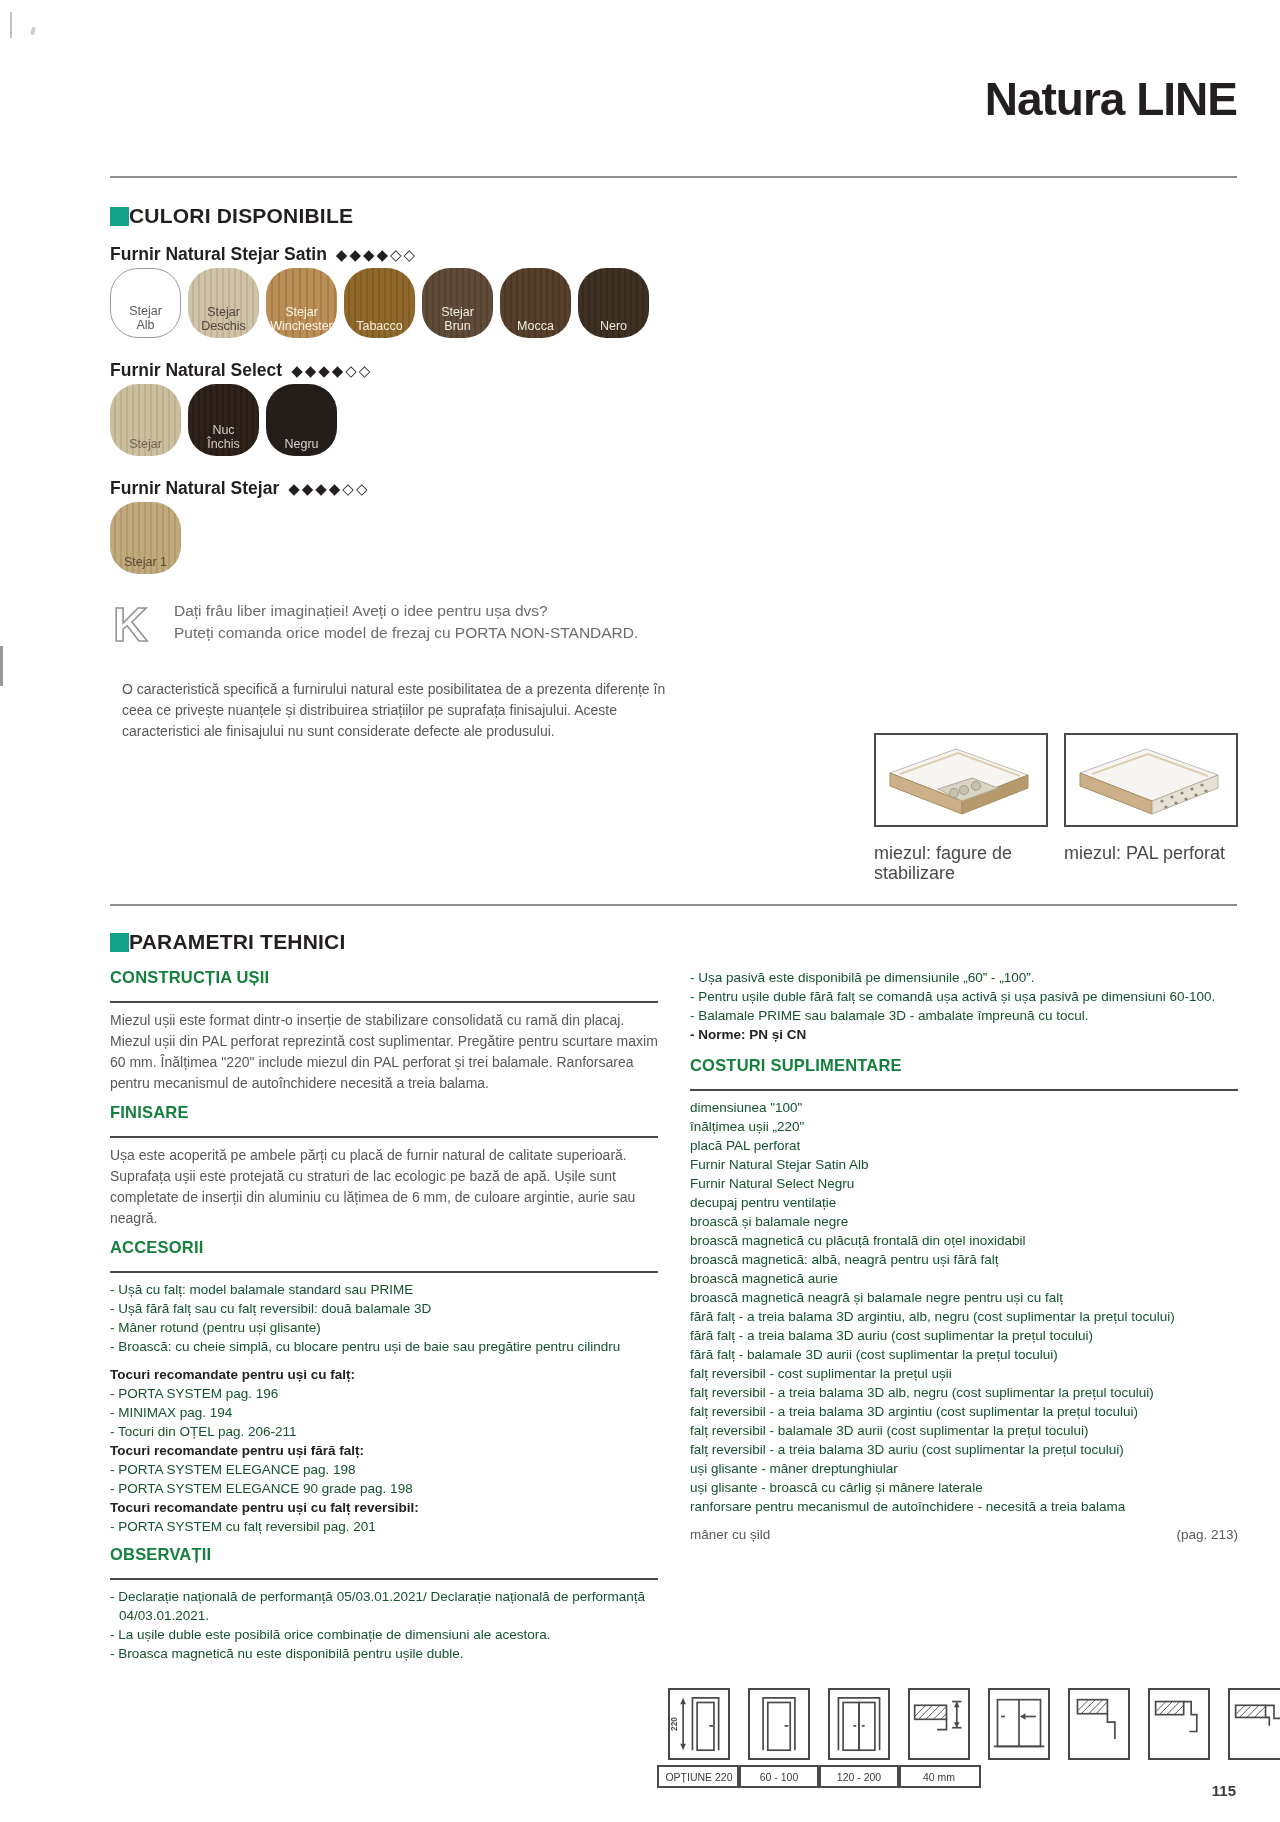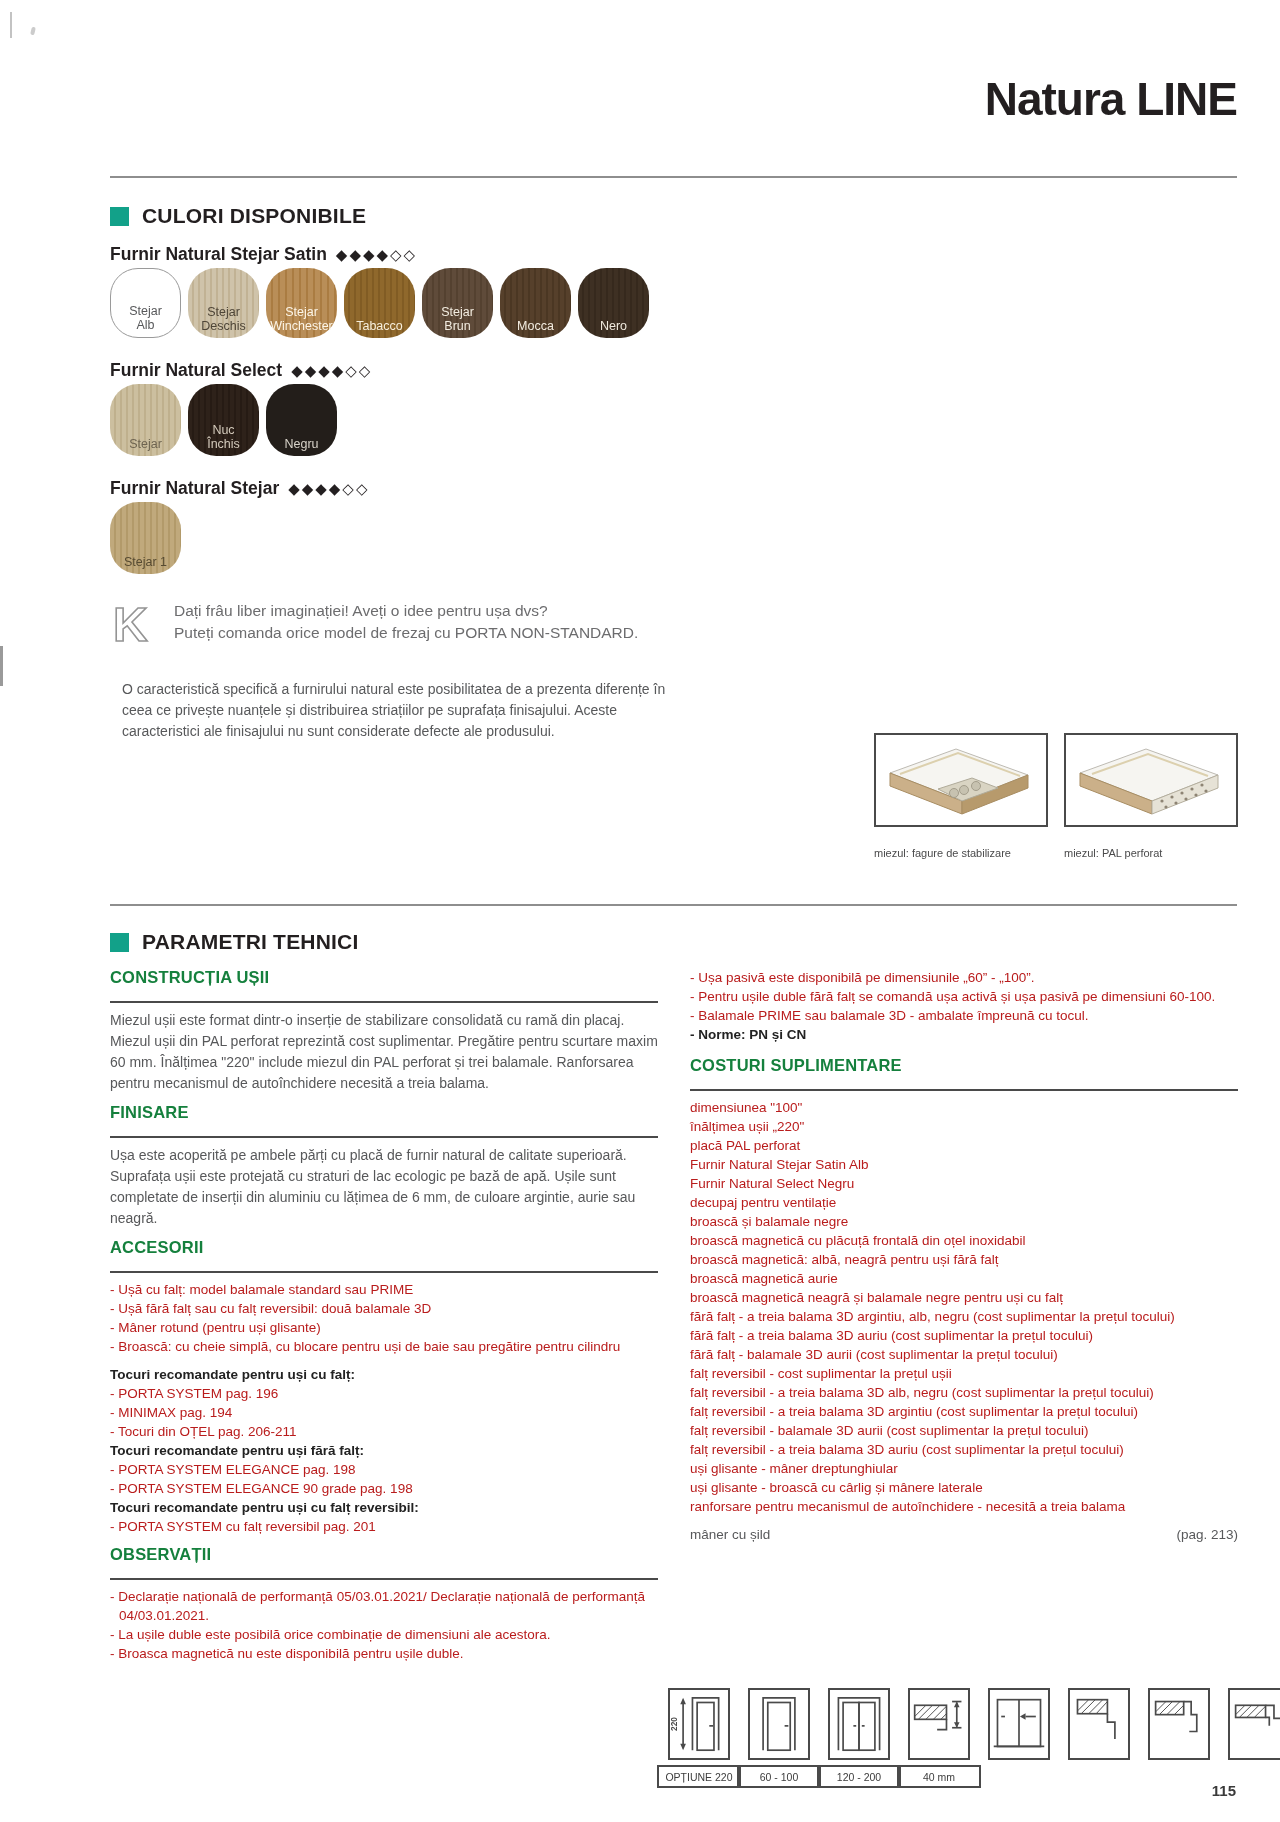--- a/index.html
+++ b/index.html
@@ -15,21 +15,21 @@
   .crop-c { left:31px; top:27px; width:4px; height:8px; background:#cccccc; border-radius:2px; transform:rotate(14deg); }
   .edge-mark { left:0; top:646px; width:3px; height:40px; background:#9a9a9a; }
 
   
   .page-title { top:72px; right:43px; font-size:46px; font-weight:bold; color:#231f20; letter-spacing:-1px; }
 
   .rule { left:110px; width:1127px; height:2px; background:#8e8e8e; }
   .rule-top { top:176px; }
   .rule-mid { top:904px; }
 
-  .section-header { left:110px; display:flex; align-items:center; gap:13px; }
+  .section-header { left:110px; display:flex; align-items:center; }
   .accent-square { width:19px; height:19px; background:#12A189; flex:0 0 auto; }
   .section-header-label { font-size:21px; font-weight:bold; color:#231f20; letter-spacing:.2px; }
 
   .group-head { left:110px; font-size:17.5px; font-weight:bold; color:#231f20; }
   .rating { font-family:"DejaVu Sans", sans-serif; font-size:15px; letter-spacing:2px; margin-left:9px; color:#231f20; font-weight:normal; }
 
   .swatch-row { left:110px; display:flex; gap:7px; }
   .swatch {
     width:71px; height:70px; display:flex; align-items:flex-end; justify-content:center;
     text-align:center; font-size:12.5px; line-height:13.5px; padding-bottom:5px; white-space:pre-line;border-radius:28px;
@@ -39,36 +39,36 @@
   
   .k-note { left:110px; top:598px; display:flex; gap:18px; align-items:flex-start; }
   .k-note-text { font-size:15.5px; line-height:22px; color:#6c6c6e; padding-top:2px; }
 
   .disclaimer { left:122px; top:679px; width:552px; font-size:14px; line-height:21px; color:#57585a; }
 
   
   .figure { width:174px; height:94px; border:2px solid #4a4a4a; background:#fff; }
   .fig1 { left:874px; top:733px; }
   .fig2 { left:1064px; top:733px; }
-  .figcap { top:843px; width:176px; font-size:11px; line-height:20px; color:#4a4a4b; }
+  .figcap { top:843px; width:176px; font-size:18px; line-height:20px; color:#4a4a4b; }
   .figcap1 { left:874px; }
   .figcap2 { left:1064px; }
 
   
   .tech-col { width:548px; }
   .col-left  { left:110px; top:968px; }
   .col-right { left:690px; top:968px; }
 
   .sub-h {
     font-size:16.5px; font-weight:bold; color:#15803d; letter-spacing:.2px;
     border-bottom:2px solid #4a4a4a; padding-bottom:14px; margin-bottom:7px;
   }
   .para { font-size:14px; line-height:21px; color:#57585a; margin-bottom:9px; }
   .tlist { margin-bottom:9px; }
-  .tlist .line { font-size:13.5px; line-height:19px; color:#b91c1c; white-space:nowrap; }
+  .tlist .line { font-size:13.5px; line-height:19px; color:#14532d; white-space:nowrap; }
   .tlist .line.bold { font-weight:bold; color:#222222; white-space:normal; }
   .tlist.hang .line { white-space:normal; padding-left:9px; text-indent:-9px; }
 
   .cost-last { display:flex; justify-content:space-between; font-size:13.5px; line-height:19px; color:#57585a; }
 
   
   .footer-icons { left:620px; top:1688px; display:flex; gap:18px;padding-left:48px; }
   .f-col { width:62px; }
   .icon-box { width:62px; height:72px; border:2px solid #4a4a4a; background:#fff; }
   .icon-label {

